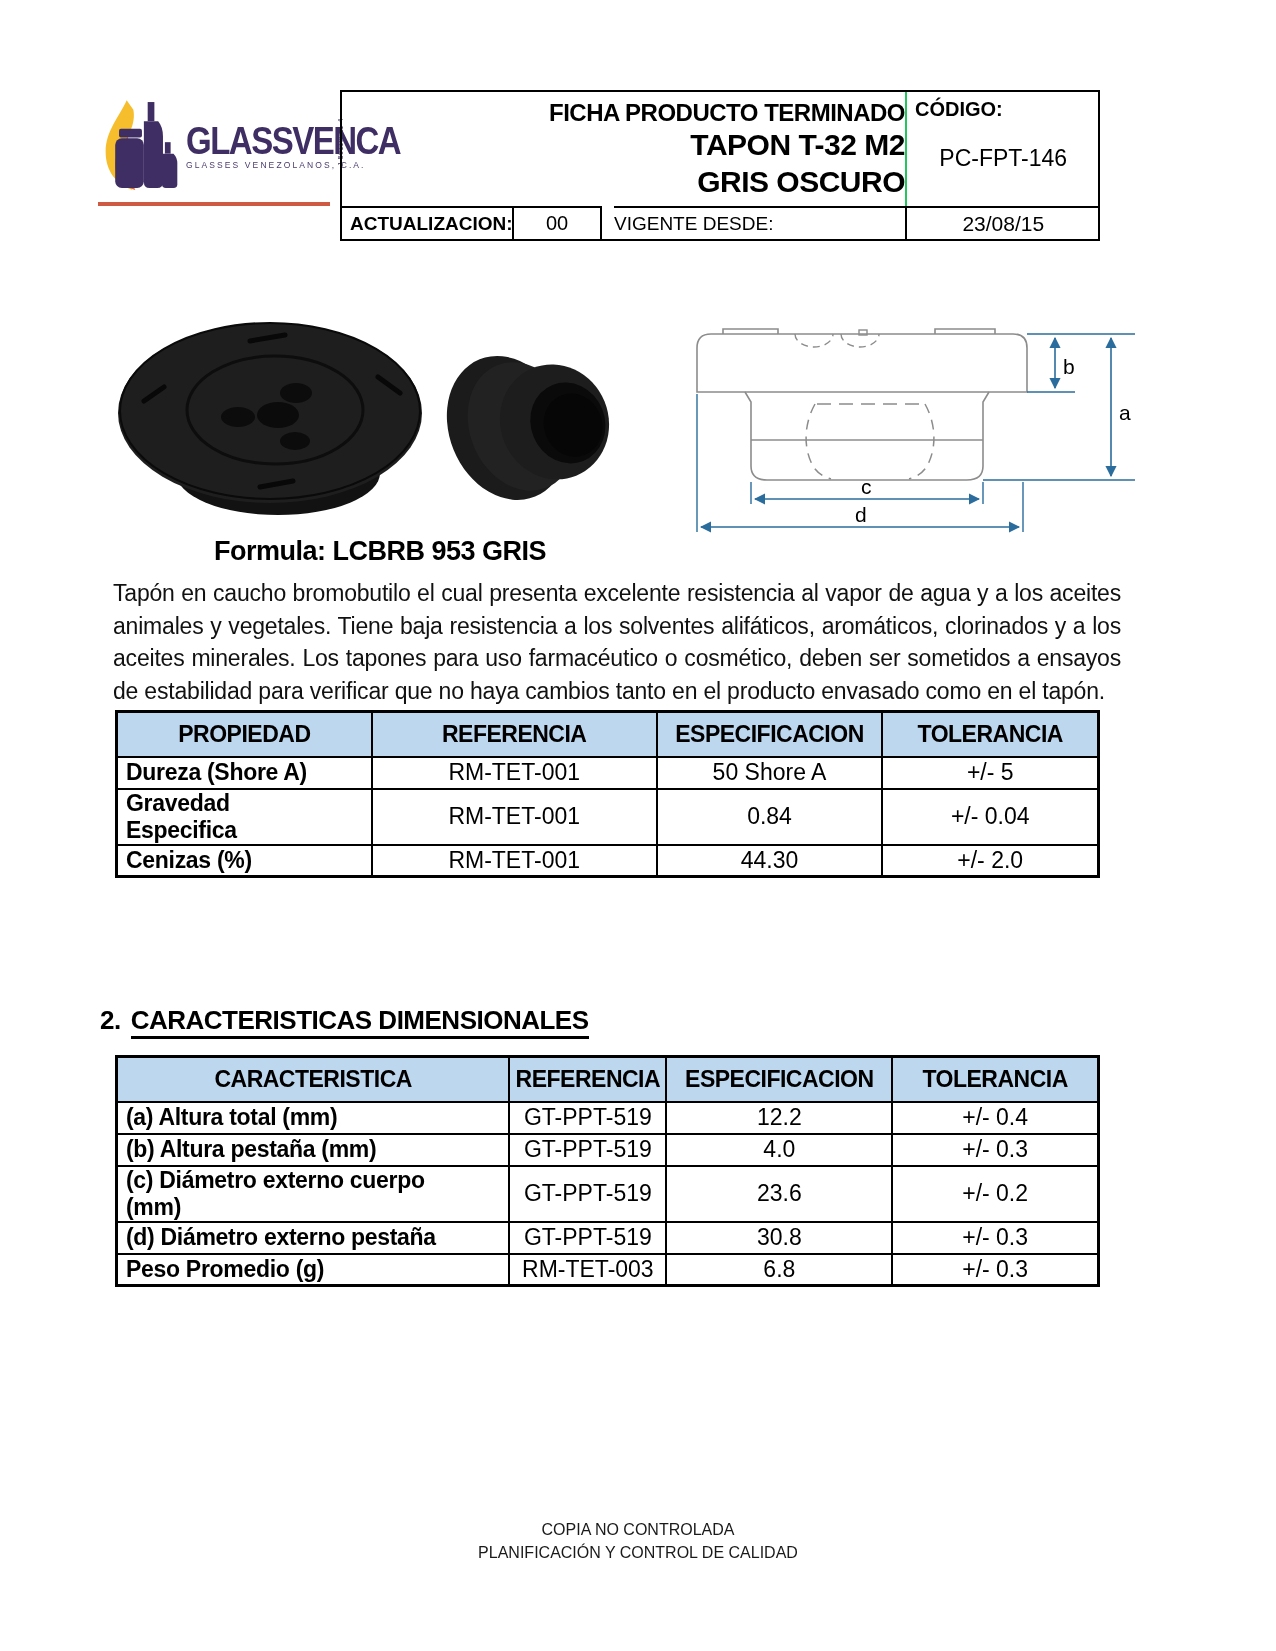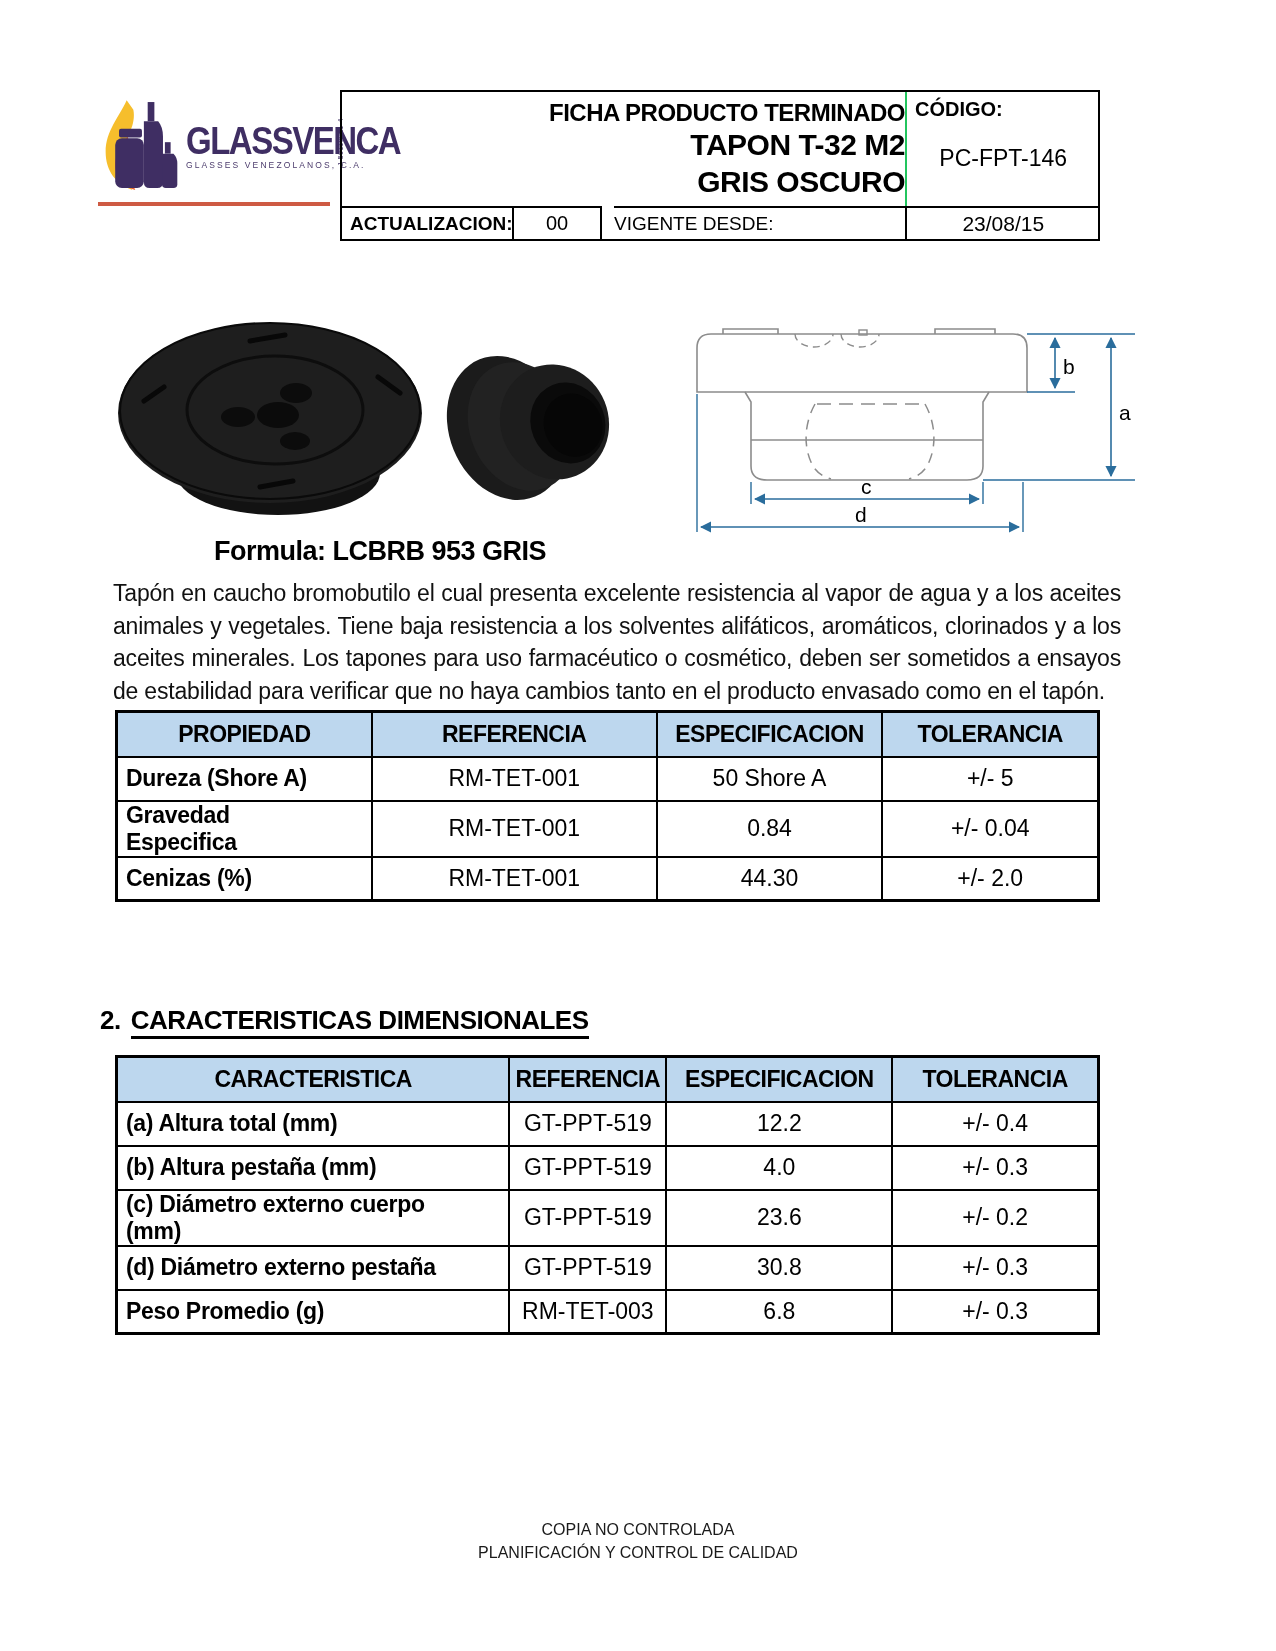--- a/index.html
+++ b/index.html
@@ -99,21 +99,21 @@
     font-size: 23px;
   }
   .table1 { top: 710px; padding-left: 16px; }
   .table2 { top: 1055px; }
   .data-table th, .data-table td { border: 2px solid #000; }
   .data-table { border: 3px solid #000; }
   .data-table th {
     background: #bdd7ee; font-weight: bold; text-align: center;
     height: 45px; letter-spacing: -0.5px;
   }
-  .data-table td { height: 44px; text-align: center; }
+  .data-table td { height: 32px; text-align: center; }
   .data-table td.first {
     text-align: left; font-weight: bold; padding-left: 8px;
     white-space: pre-line; letter-spacing: -0.3px;
   }
 
   
   .footer {
     position: absolute; left: 0; top: 1518px; width: 100%;
     text-align: center; font-size: 16px; line-height: 1.45; color: #1a1a1a;
   }

